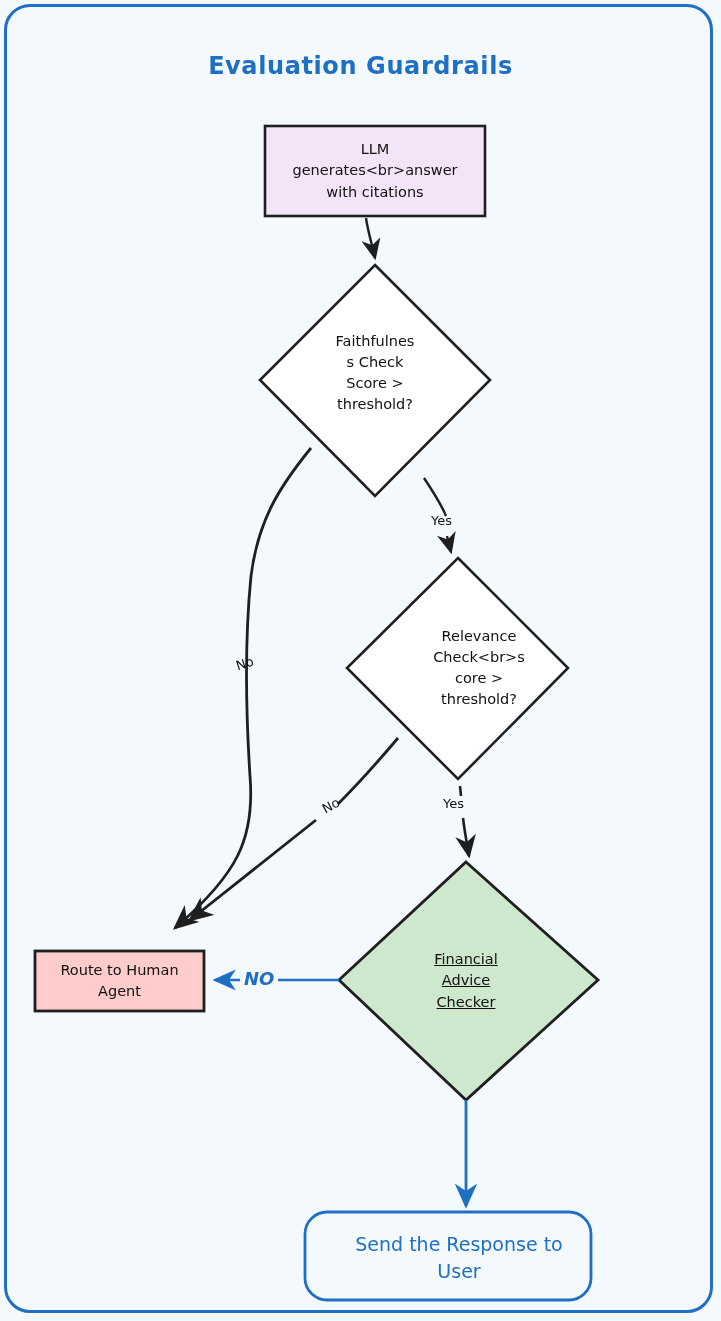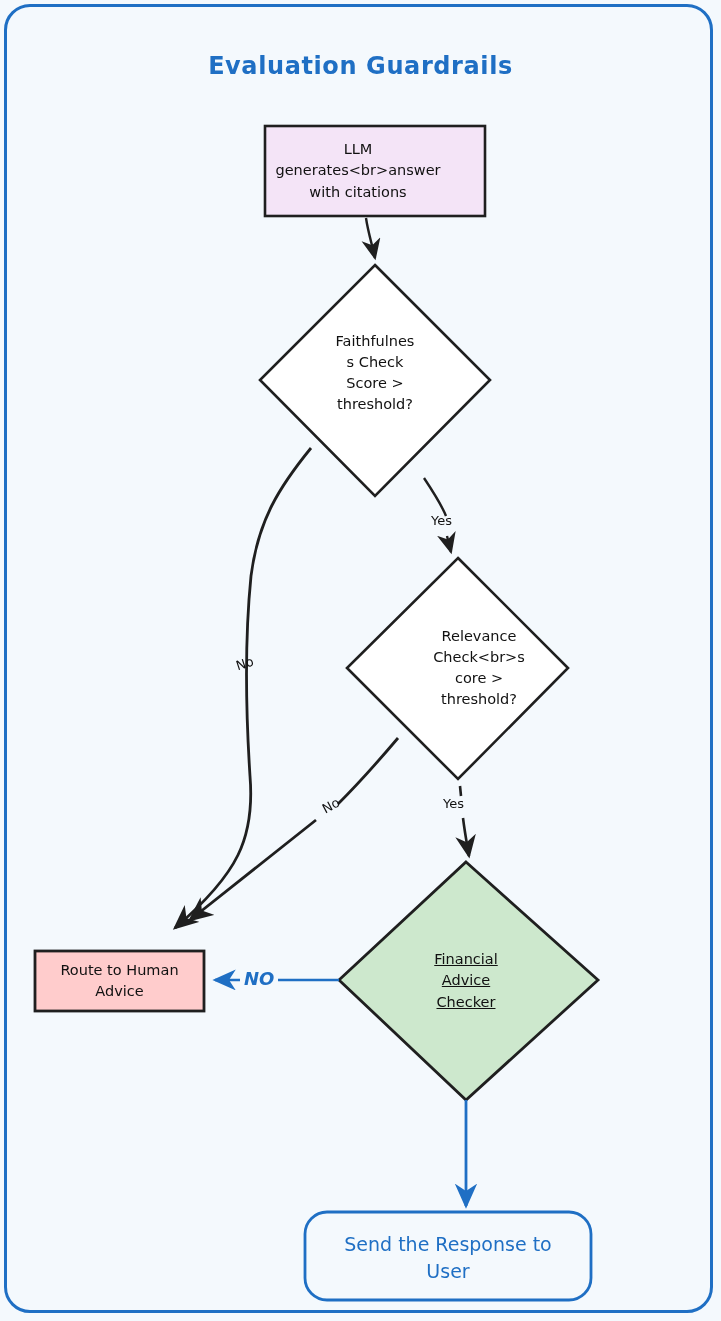--- a/index.html
+++ b/index.html
@@ -134,42 +134,42 @@
 
     <path d="M398,738 C376,764 356,786 338,804 M316,820 L190,920" fill="none" stroke="#1f1f1f" stroke-width="2.8" marker-end="url(#arrowDark)"></path>
 
     <path d="M460,786 L461,796 M463,818 C465,834 467,844 469,856" fill="none" stroke="#1f1f1f" stroke-width="2.6" marker-end="url(#arrowDark)"></path>
 
     <path d="M339,980 L215,980" fill="none" stroke="#1f6fc4" stroke-width="2.6" marker-end="url(#arrowBlue)"></path>
 
     <path d="M466,1100 L466,1206" fill="none" stroke="#1f6fc4" stroke-width="2.8" marker-end="url(#arrowBlue)"></path>
   </svg>
 
-  <div class="node-text" style="left:248px; top:126px; width:220px; height:90px;">LLM
+  <div class="node-text" style="left:265px; top:126px; width:220px; height:90px;">LLM
 generates&lt;br&gt;answer
 with citations</div>
 
   <div class="node-text" style="left:295px; top:323px; width:160px; height:100px;">Faithfulnes
 s Check
 Score &gt;
 threshold?</div>
 
   <div class="node-text" style="left:404px; top:618px; width:150px; height:100px;">Relevance
 Check&lt;br&gt;s
 core &gt;
 threshold?</div>
 
   <div class="node-text" style="left:396px; top:942px; width:140px; height:78px;text-decoration:underline;">Financial
 Advice
 Checker</div>
 
   <div class="node-text" style="left:35px; top:951px; width:169px; height:60px;">Route to Human
-Advice</div>
+Agent</div>
 
-  <div class="blue-node-text" style="left:305px; top:1212px; width:286px; height:92px;">Send the Response to
+  <div class="blue-node-text" style="left:316px; top:1212px; width:286px; height:92px;">Send the Response to
 User</div>
 
   <div class="edge-label rot-a" style="left:236px; top:656px;">No</div>
 
   <div class="edge-label" style="left:431px; top:513px;">Yes</div>
 
   <div class="edge-label rot-b" style="left:322px; top:798px;">No</div>
 
   <div class="edge-label" style="left:443px; top:796px;">Yes</div>
 

